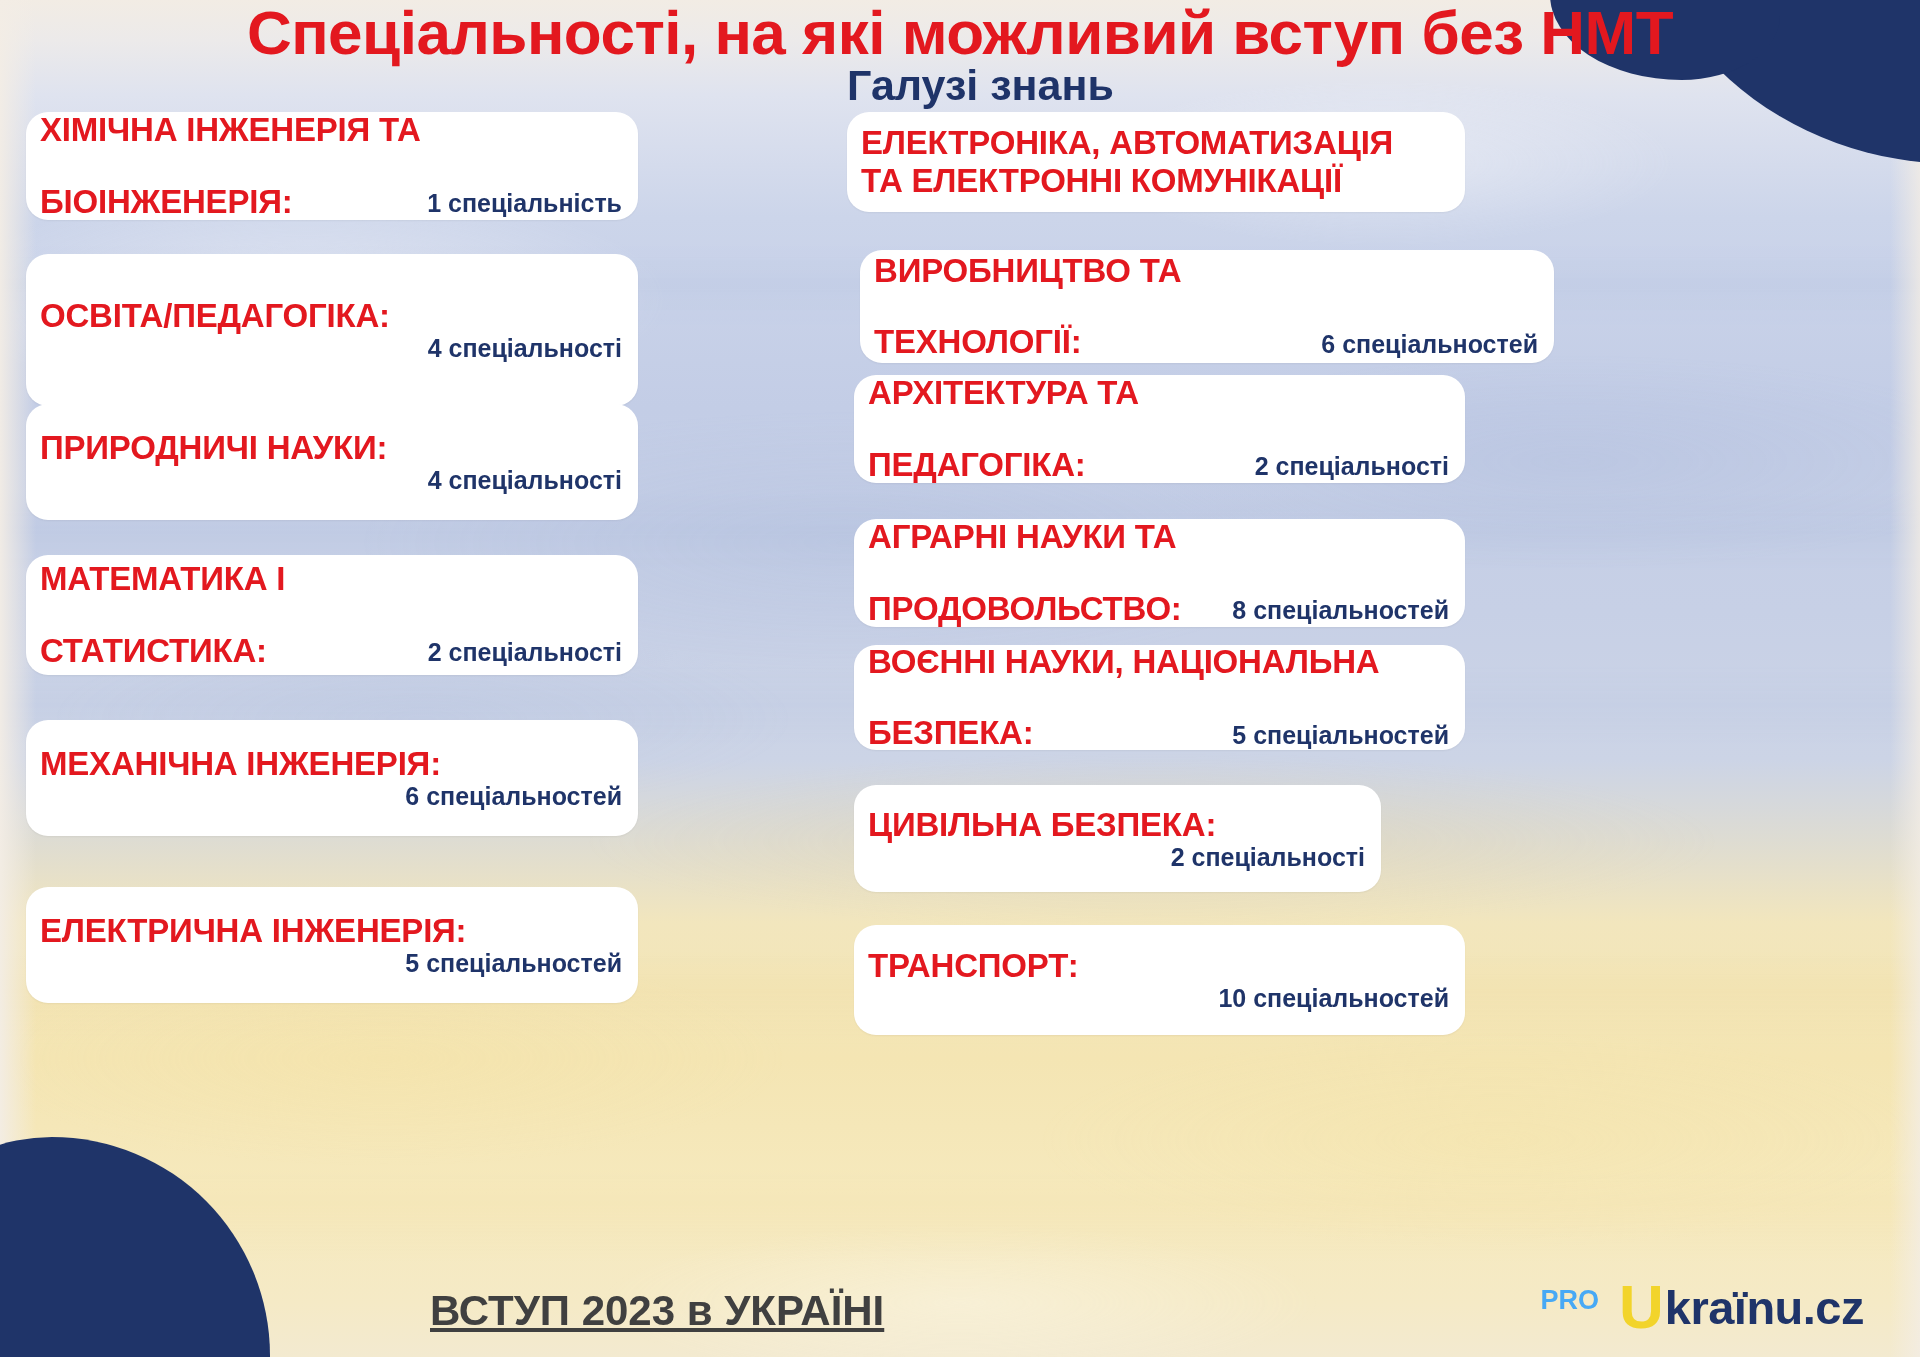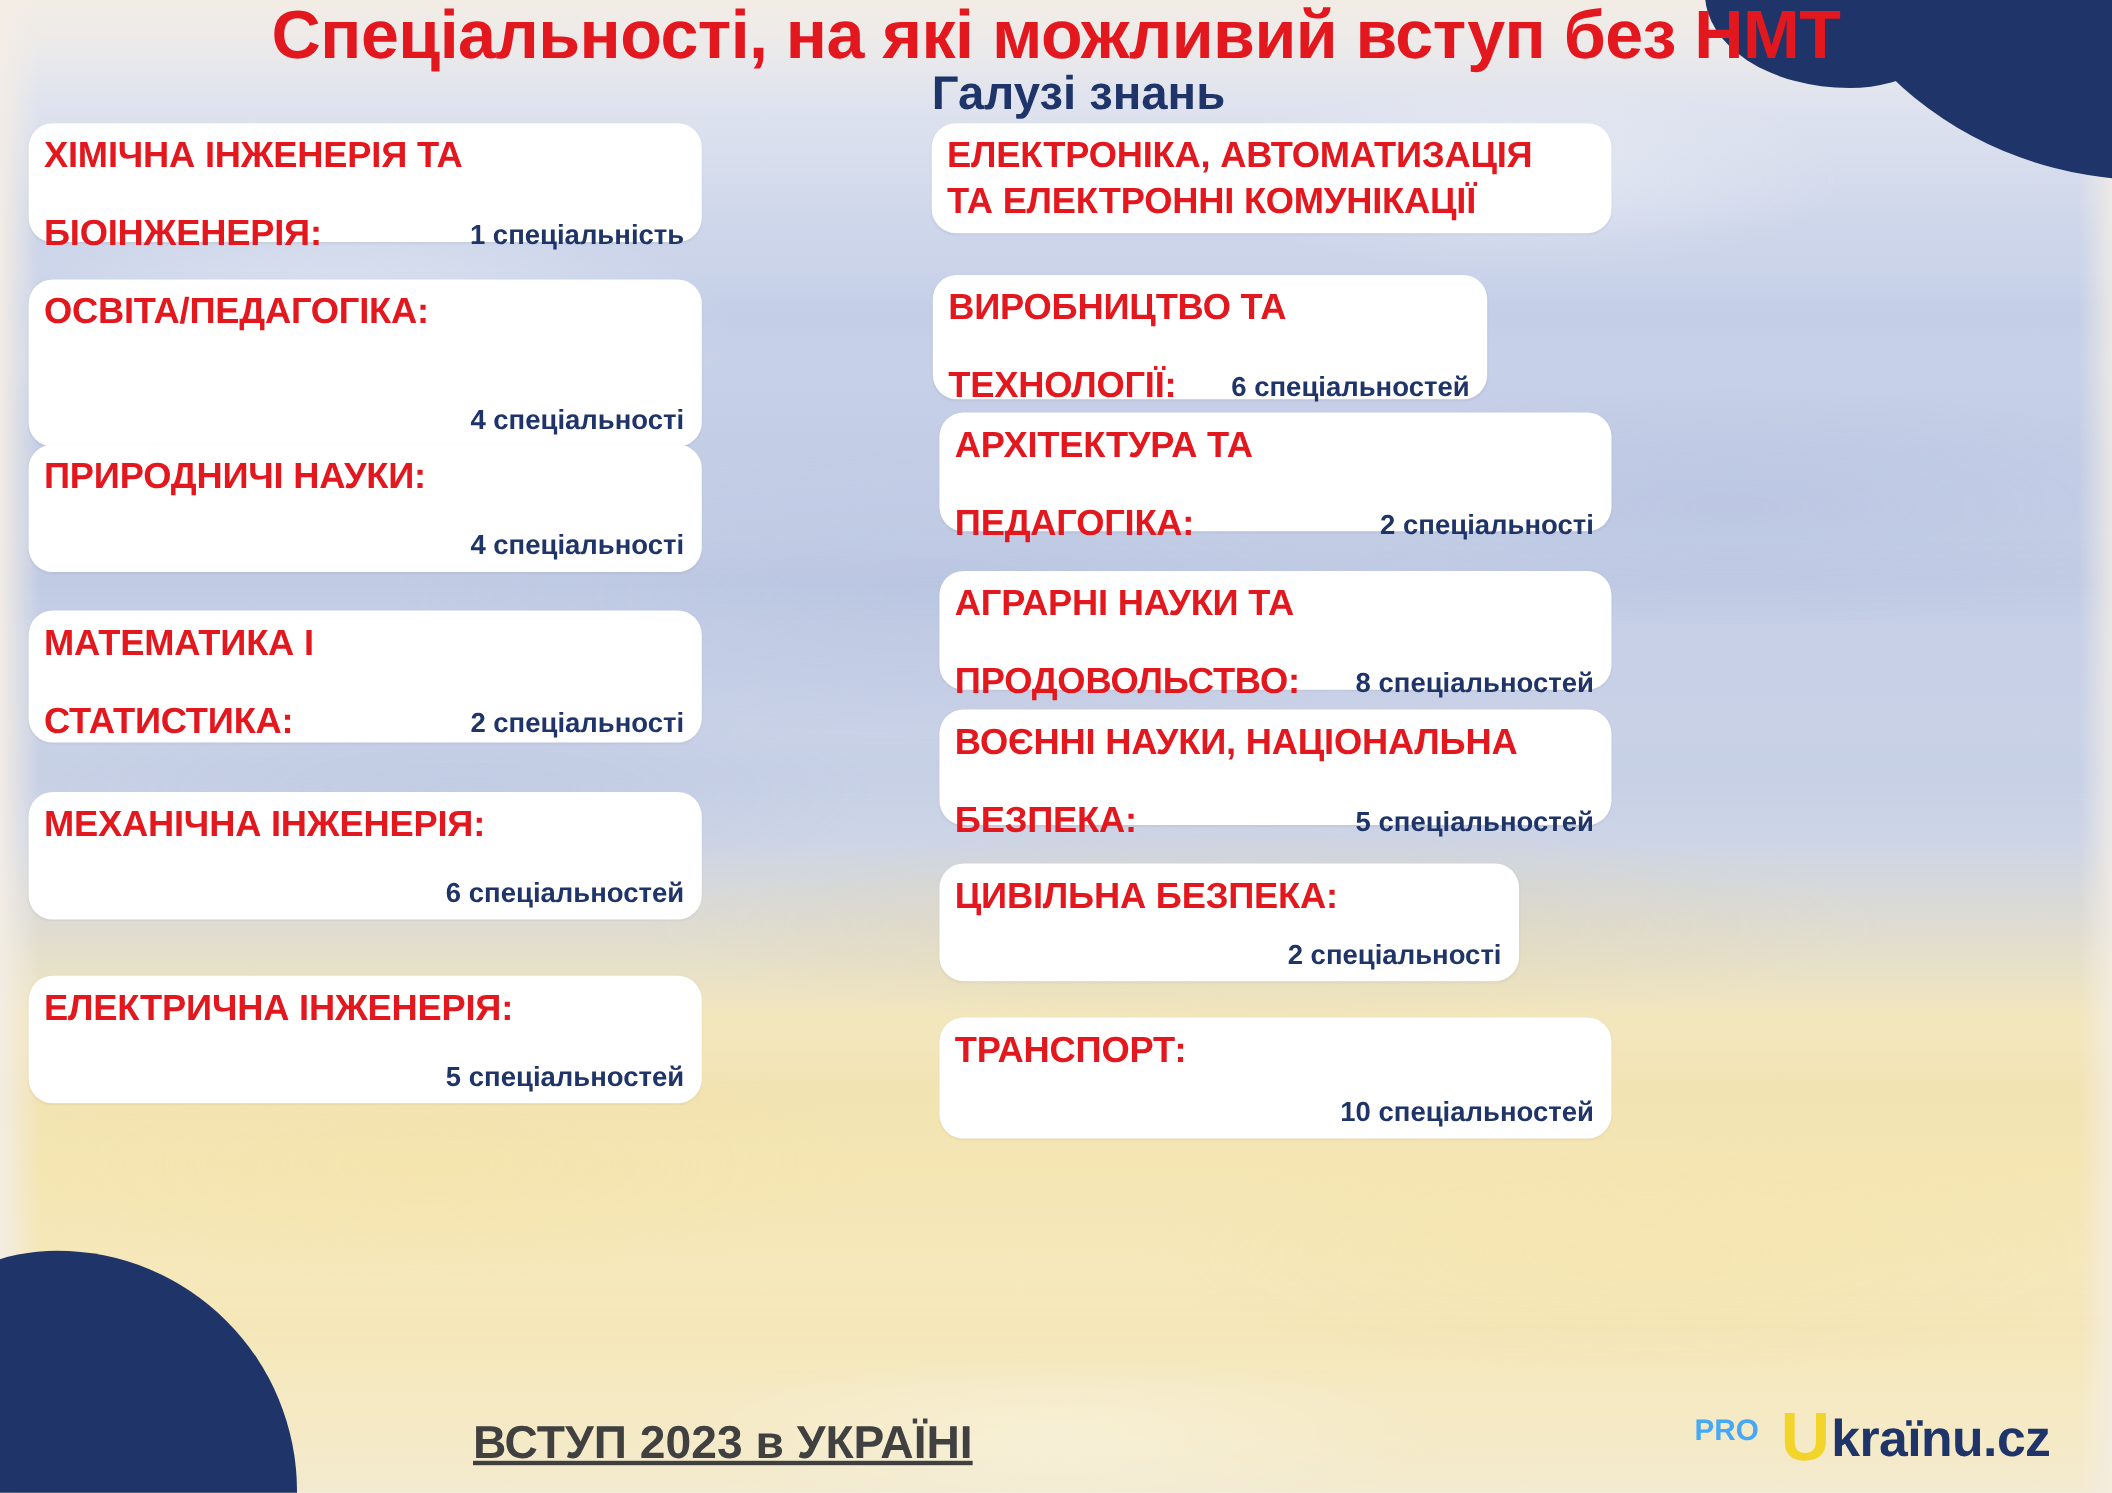--- a/index.html
+++ b/index.html
@@ -143,21 +143,21 @@
   .col-right { left: 847px; width: 618px; }
 
   .card {
     position: absolute;
     background: #ffffff;
     border-radius: 22px;
     box-sizing: border-box;
     padding: 10px 16px 10px 14px;
     display: flex;
     flex-direction: column;
-    justify-content: space-between;
+    justify-content: center;
     box-shadow: 0 1px 2px rgba(0,0,0,.05);
   }
   .card-title {
     color: #e3181f;
     font-weight: 700;
     font-size: 33px;
     line-height: 1.16;
     letter-spacing: -0.2px;
   }
   .card-count {
@@ -279,21 +279,21 @@
 
   </div>
 
   <div class="col col-right">
 
     <div class="card" style="top:0px;left:0;width:618px;height:100px;">
       <div class="card-title">ЕЛЕКТРОНІКА, АВТОМАТИЗАЦІЯ</div>
       <div class="card-title">ТА ЕЛЕКТРОННІ КОМУНІКАЦІЇ</div>
     </div>
 
-    <div class="card" style="top:138px;left:1px;width:504px;height:113px;">
+    <div class="card" style="top:138px;left:13px;width:694px;height:113px;">
       <div class="card-title">ВИРОБНИЦТВО ТА</div>
       <div class="inline-row">
         <div class="card-title">ТЕХНОЛОГІЇ:</div>
         <div class="card-count">6 спеціальностей</div>
       </div>
     </div>
 
     <div class="card" style="top:263px;left:7px;width:611px;height:108px;">
       <div class="card-title">АРХІТЕКТУРА ТА</div>
       <div class="inline-row">

